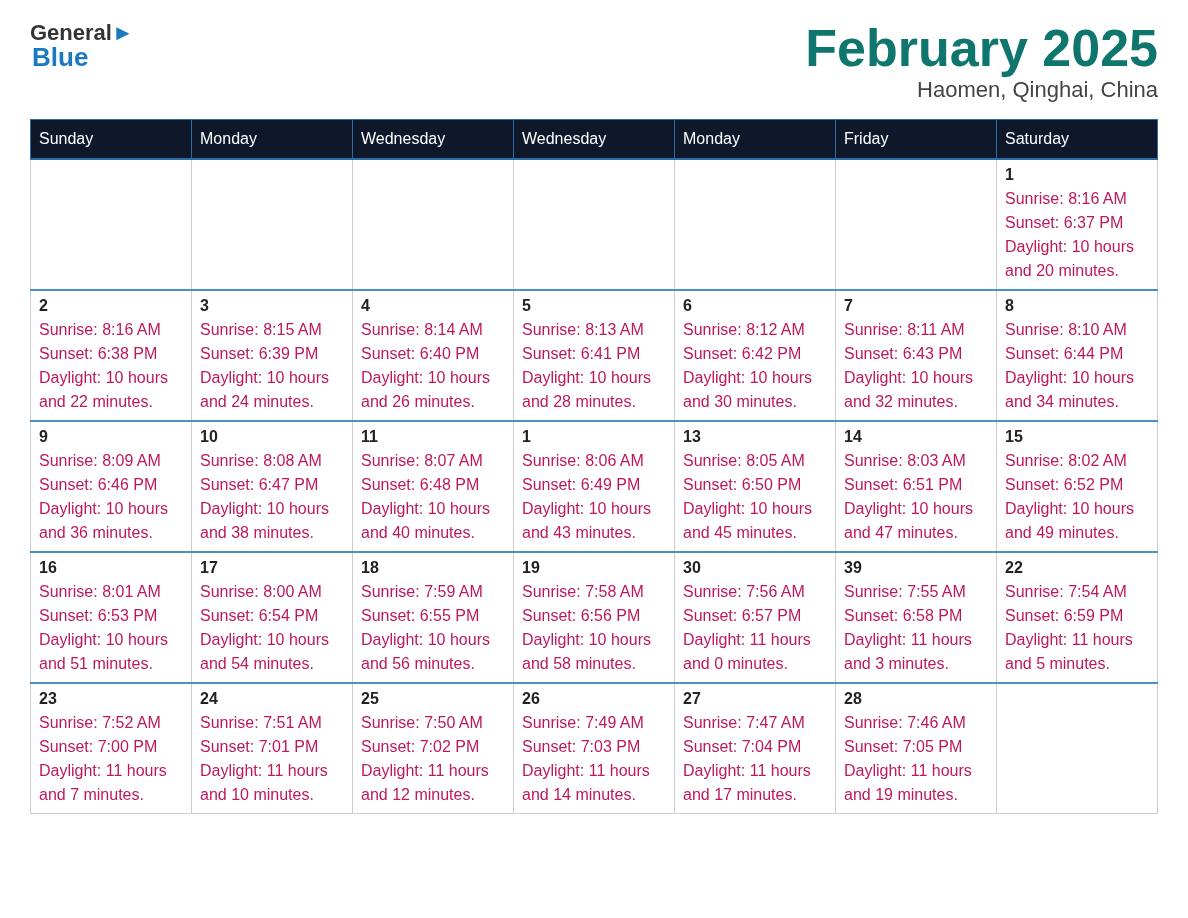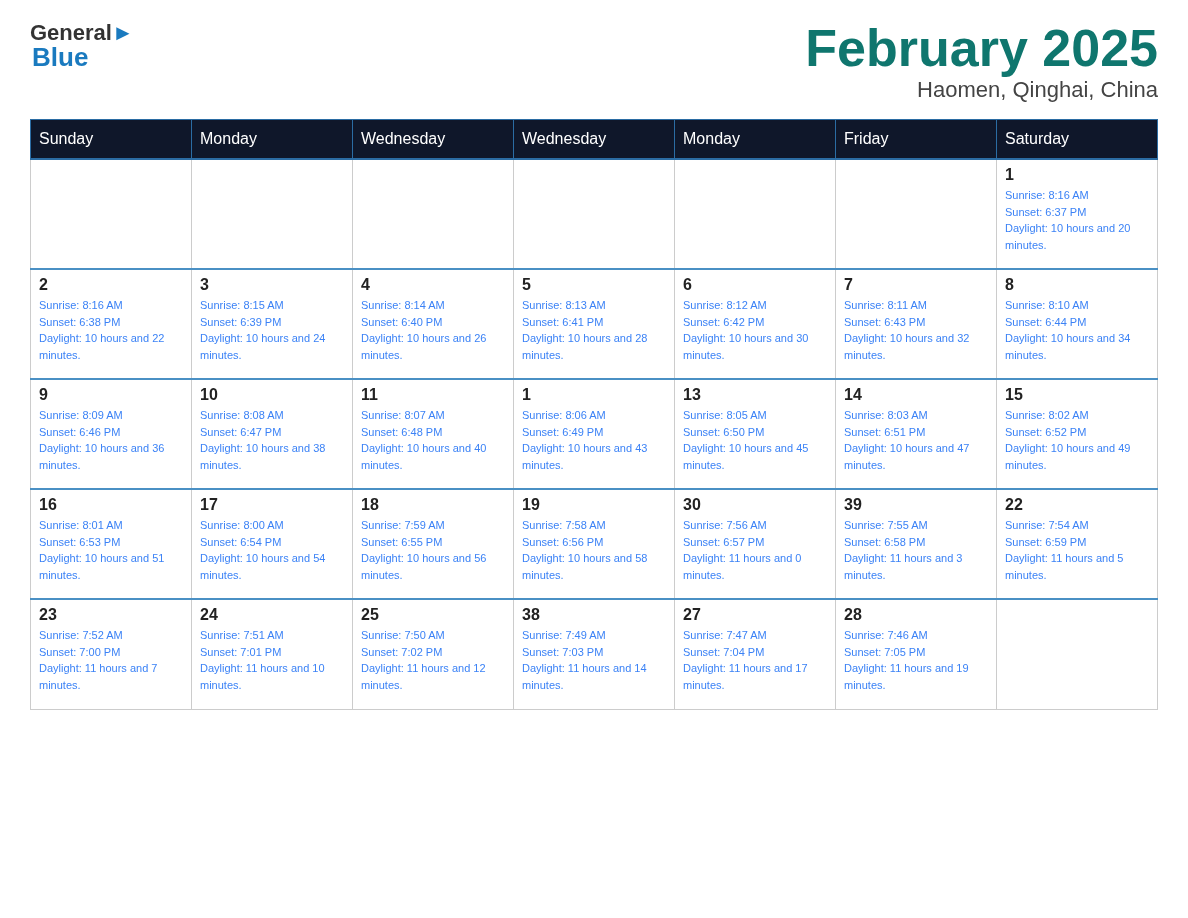--- a/index.html
+++ b/index.html
@@ -78,23 +78,23 @@
       border-top: 2px solid #2b6ca3;
     }
     .day-number {
       font-size: 16px;
       font-weight: bold;
       color: #222;
       display: block;
       margin-bottom: 3px;
     }
     .day-info {
-      font-size: 11px;
+      font-size: 16px;
       line-height: 1.5;
-      color: #3b82f6;
+      color: #be185d;
     }
     .empty-cell {
       background: #f9f9f9;
     }
     .row-border td {
       border-top: 2px solid #4a90c4;
     }
   </style>
 </head>
 <body>
@@ -235,21 +235,21 @@
         </td>
         <td>
           <span class="day-number">24</span>
           <div class="day-info">Sunrise: 7:51 AM<br>Sunset: 7:01 PM<br>Daylight: 11 hours and 10 minutes.</div>
         </td>
         <td>
           <span class="day-number">25</span>
           <div class="day-info">Sunrise: 7:50 AM<br>Sunset: 7:02 PM<br>Daylight: 11 hours and 12 minutes.</div>
         </td>
         <td>
-          <span class="day-number">38</span>
+          <span class="day-number">26</span>
           <div class="day-info">Sunrise: 7:49 AM<br>Sunset: 7:03 PM<br>Daylight: 11 hours and 14 minutes.</div>
         </td>
         <td>
           <span class="day-number">27</span>
           <div class="day-info">Sunrise: 7:47 AM<br>Sunset: 7:04 PM<br>Daylight: 11 hours and 17 minutes.</div>
         </td>
         <td>
           <span class="day-number">28</span>
           <div class="day-info">Sunrise: 7:46 AM<br>Sunset: 7:05 PM<br>Daylight: 11 hours and 19 minutes.</div>
         </td>

